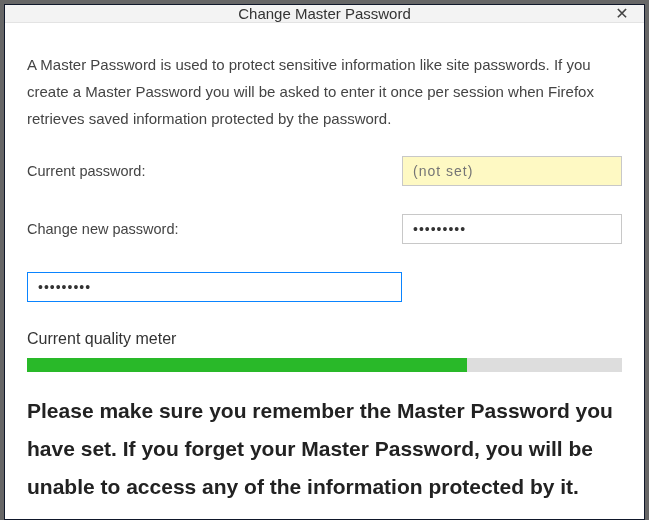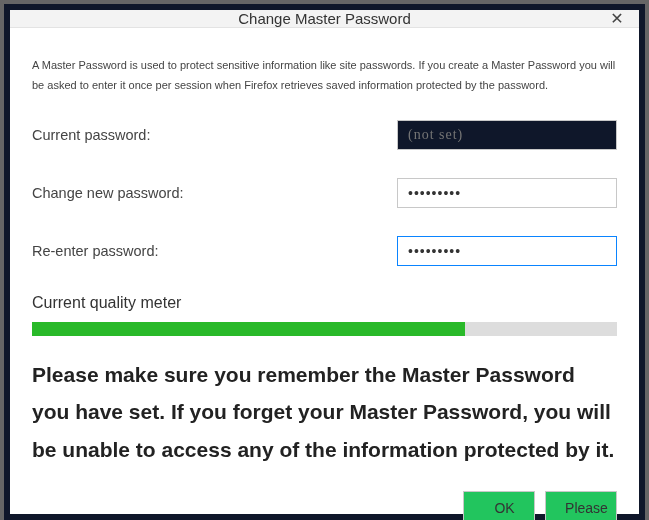--- a/index.html
+++ b/index.html
@@ -11,21 +11,21 @@
       overflow: hidden;
       position: relative;
     }
     .dialog {
       position: absolute;
       top: 4px;
       left: 4px;
       right: 4px;
       bottom: 0;
       background: #fff;
-      border: 6px solid #0f172a;
+      border: 1px solid #0f172a;
       display: flex;
       flex-direction: column;
     }
     .titlebar {
       background: #f3f3f3;
       border-bottom: 1px solid #e3e3e3;
       height: 40px;
       display: flex;
       align-items: center;
       justify-content: center;
@@ -50,21 +50,21 @@
       cursor: pointer;
       background: transparent;
       border: none;
     }
     .content {
       padding: 28px 22px 16px 22px;
       flex: 1;
       color: #333;
     }
     .desc {
-      font-size: 11px;
+      font-size: 15px;
       color: #444;
       line-height: 1.8;
       margin-bottom: 24px;
     }
     .form-grid {
       display: grid;
       grid-template-columns: 1fr 220px;
       row-gap: 28px;
       align-items: center;
       margin-bottom: 28px;
@@ -82,23 +82,22 @@
       width: 100%;
       background: #fff;
       letter-spacing: 1px;
       font-family: inherit;
     }
     .text-input.focused {
       border: 1px solid #0a84ff;
       outline: none;
     }
     .text-input[disabled] {
-      background: #0f172a;
+      background: #fef9c3;
       color: #888;
-      font-family: Liberation Serif, serif;
     }
     .meter-label {
       font-size: 16px;
       color: #333;
       margin-bottom: 10px;
     }
     .meter-bar {
       height: 14px;
       background: #ddd;
       width: 100%;
@@ -146,21 +145,20 @@
   <div class="content">
     <p class="desc">A Master Password is used to protect sensitive information like site passwords. If you create a Master Password you will be asked to enter it once per session when Firefox retrieves saved information protected by the password.</p>
 
     <div class="form-grid">
       <label class="field-label">Current password:</label>
       <input type="text" class="text-input" disabled="" placeholder="(not set)" style="">
 
       <label class="field-label">Change new password:</label>
       <input type="text" class="text-input" value="•••••••••" style="">
 
-      <label class="field-label">Re-enter password:</label>
       <input type="text" class="text-input focused" value="•••••••••" style="">
     </div>
 
     <div class="meter-label">Current quality meter</div>
     <div class="meter-bar">
       <div class="meter-fill" style="width: 74%; background: rgb(41, 185, 41);"></div>
     </div>
 
     <p class="warning">Please make sure you remember the Master Password you have set. If you forget your Master Password, you will be unable to access any of the information protected by it.</p>
 

